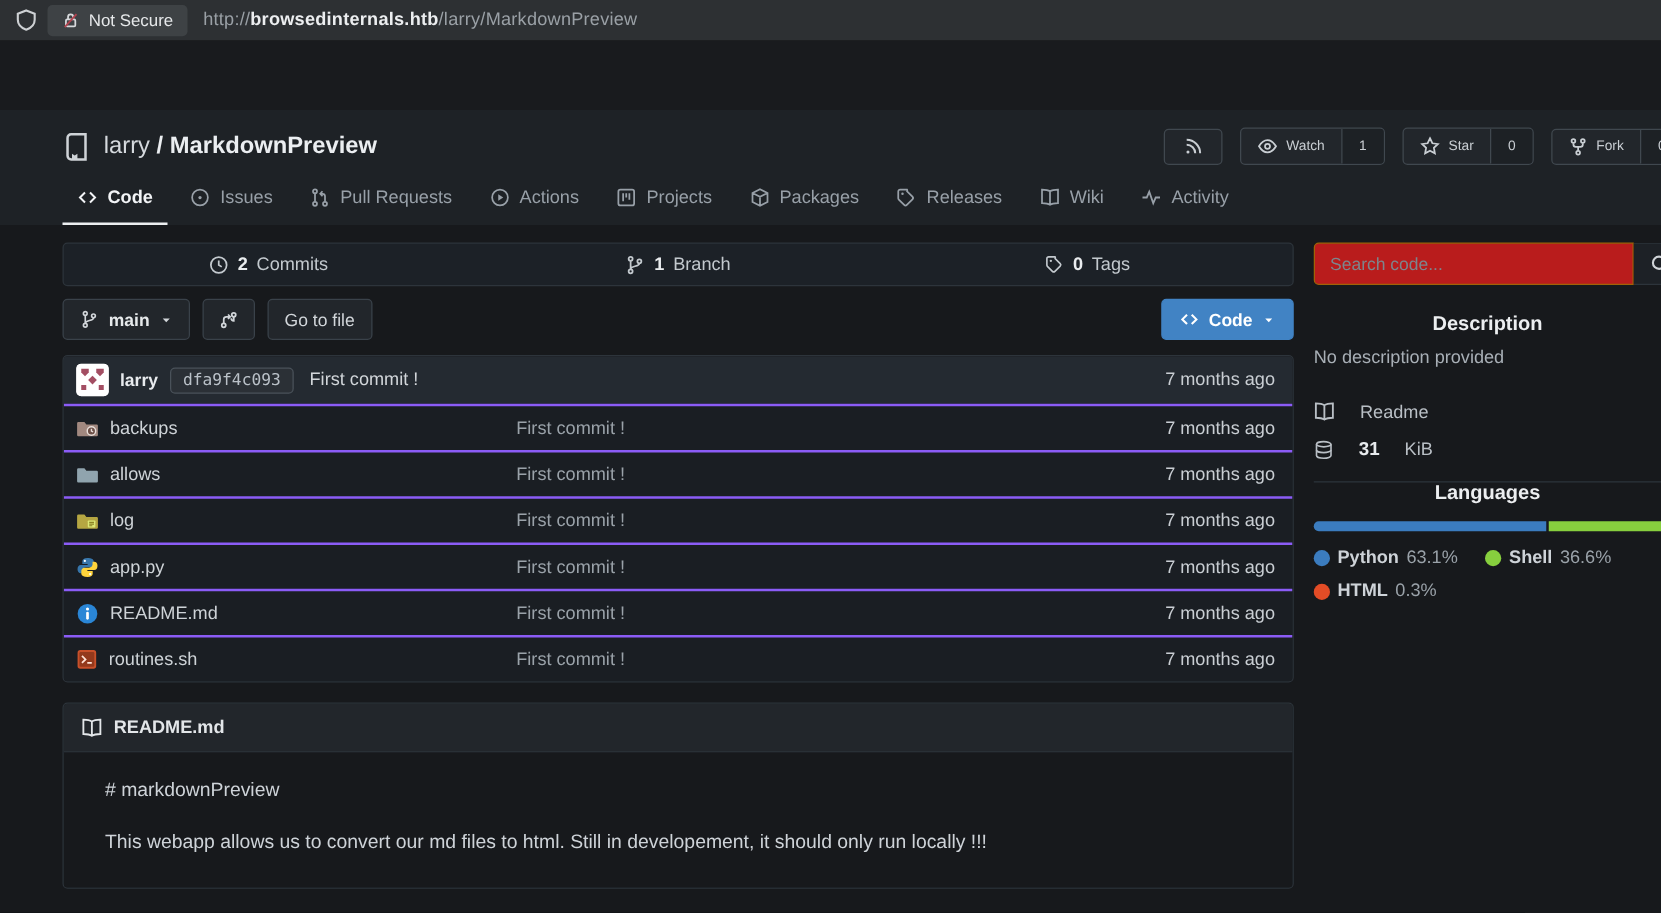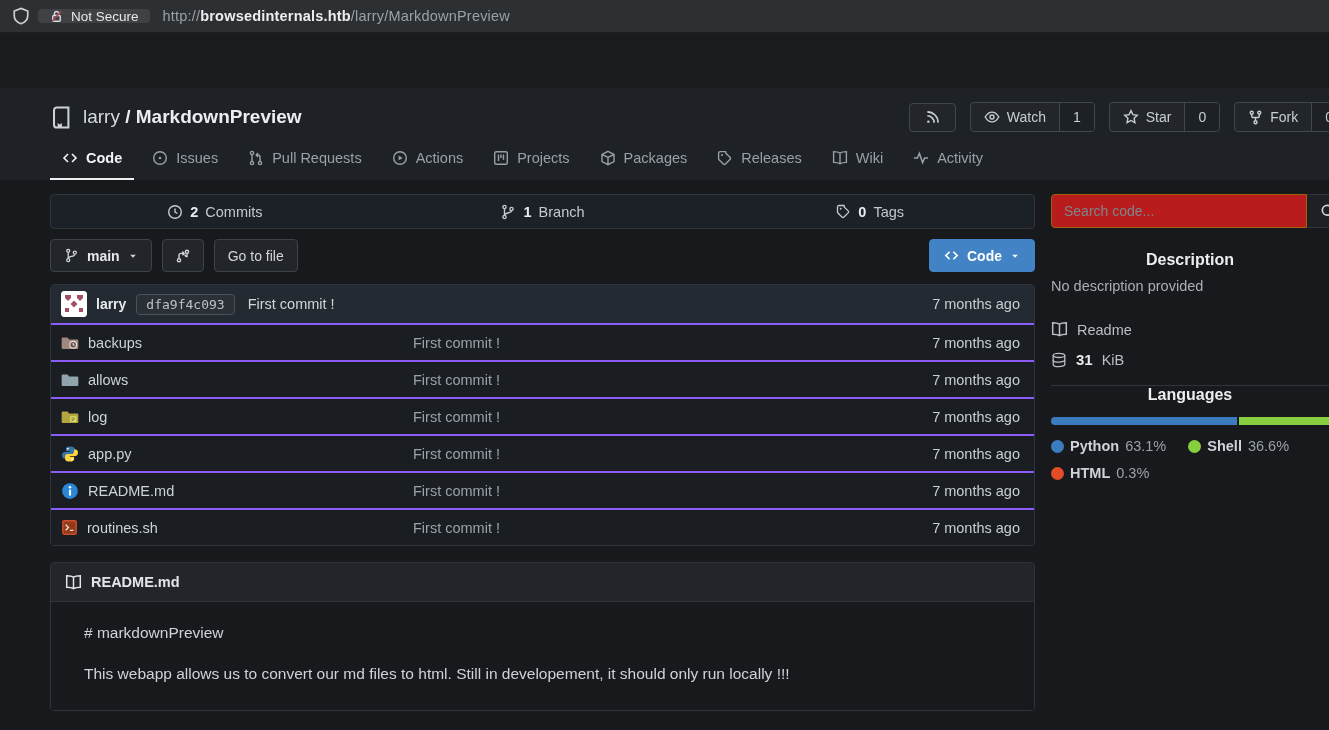--- a/index.html
+++ b/index.html
@@ -9,34 +9,34 @@
     background:#17191c; font-family:"Liberation Sans","DejaVu Sans",sans-serif;
     color:#cfd3d7; font-size:14px;
   }
   svg { display:block; }
 
   
   .browser-bar{ height:33px; background:#2d3033; border-bottom:1px solid #1c1e20;
     display:flex; align-items:center; padding:0 10px; }
   .shield{ color:#cdd0d3; margin:0 8px 0 2px; }
   .chip{ display:flex; align-items:center; gap:7px; background:#3e4245; border-radius:4px;
-    height:14px; padding:0 11px; color:#e6e8ea; font-size:13.5px; cursor:default;}
+    height:25px; padding:0 11px; color:#e6e8ea; font-size:13.5px; cursor:default;}
   .url{ margin-left:13px; font-size:14.5px; color:#9aa0a6; letter-spacing:.2px; white-space:nowrap;}
   .url .domain{ color:#eceef0; font-weight:bold; }
 
   
   .top-gap{ height:55px; background:#191b1e; }
   .repo-header{ background:#1e2226; padding-left:50px; position:relative; }
   .title-row{ display:flex; align-items:center; height:50px; padding-top:8px; }
   .repo-icon{ color:#cfd3d7; margin-right:10px; }
   .repo-title{ font-size:19px; color:#d6dade; }
   .repo-title .strong{ font-weight:bold; color:#ebeef1; }
   .hdr-actions{ margin-left:auto; margin-right:-18px; display:flex; gap:14px; align-items:center; }
   .hbtn{ display:flex; align-items:stretch; border:1px solid #40484f; border-radius:4px;
-    background:#22262b; color:#c9ced3; font-size:14px; overflow:hidden; cursor:pointer; }
+    background:#22262b; color:#c9ced3; font-size:11px; overflow:hidden; cursor:pointer; }
   .hbtn-main{ display:flex; align-items:center; gap:7px; padding:6px 13px; }
   .hbtn-count{ display:flex; align-items:center; padding:6px 13px; border-left:1px solid #40484f;
     min-width:34px; justify-content:center; background:#1d2125; }
   .hbtn.icon-only .hbtn-main{ padding:6px 15px; }
 
   .tabs{ display:flex; align-items:flex-end; gap:6px; padding-top:2px; }
   .tab{ display:flex; align-items:center; gap:8px; padding:10px 12px 12px; color:#98a0a8;
     font-size:14.5px; cursor:pointer; border-bottom:2px solid transparent; }
   .tab.active{ color:#f2f4f6; font-weight:bold; border-bottom-color:#eceef0; }
 
@@ -85,21 +85,21 @@
   .sidebar{ width:278px; margin-left:16px; flex:none; }
   .search-row{ display:flex; width:300px; height:34px; }
   .search-input{ flex:1; background:#b91c1c; border:1px solid #a16207; border-radius:4px 0 0 4px;
     color:#cfd3d7; padding:0 12px; font-size:14px; font-family:inherit; outline:none; }
   .search-input::placeholder{ color:#7d858c; }
   .search-btn{ width:44px; background:#1d2126; border:1px solid #2d343b; border-left:none;
     border-radius:0 4px 4px 0; display:flex; align-items:center; justify-content:center;
     color:#cfd3d7; cursor:pointer; }
   .side-title{ margin-top:23px; font-size:16px; font-weight:bold; color:#eceef0;text-align:center; }
   .side-muted{ margin-top:9px; color:#a8afb6; font-size:14.5px; }
-  .meta-row{ display:flex; align-items:center; gap:9px; color:#b9bfc5; font-size:14.5px;
+  .meta-row{ display:flex; align-items:center; gap:20px; color:#b9bfc5; font-size:14.5px;
     margin-top:13px; cursor:pointer; }
   .meta-row b{ color:#e8ebee; font-size:15px; }
   .side-divider{ width:300px; height:1px; background:#2d343b; margin-top:17px; }
   .lang-title{ margin-top:0; }
   .lang-bar{ margin-top:13px; width:300px; height:8px; display:flex; gap:2px; border-radius:4px; }
   .seg{ height:8px; }
   .seg-python{ width:62%; background:#3b7cbf; border-radius:4px 0 0 4px; }
   .seg-shell{ flex:1; background:#87cf3e; }
   .lang-legend{ margin-top:13px; display:flex; flex-wrap:wrap; column-gap:22px; row-gap:11px;
     font-size:14.5px; }

